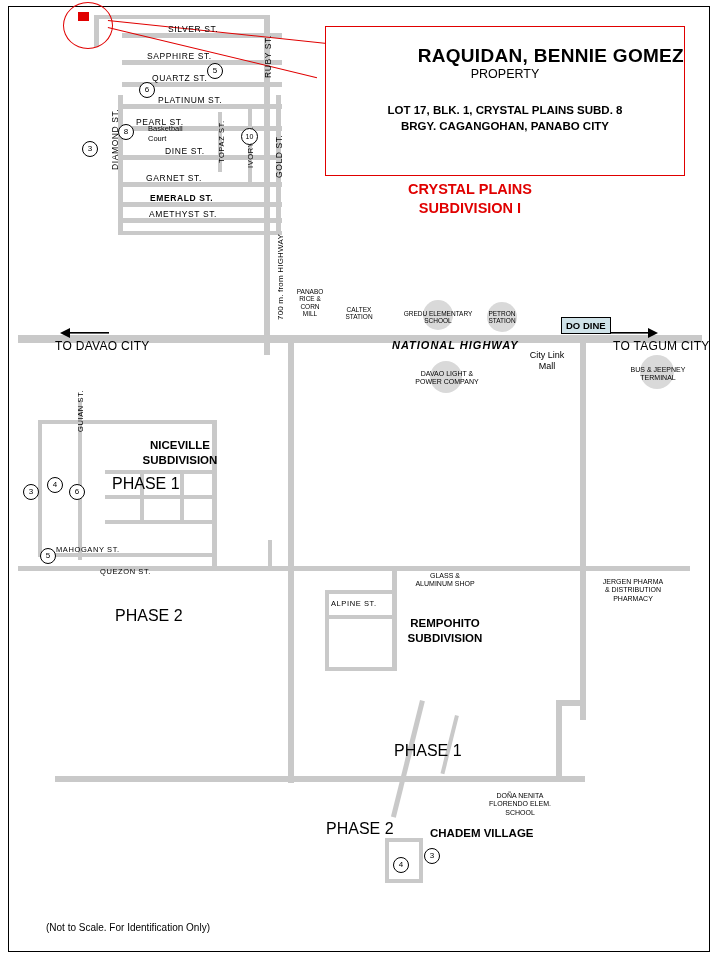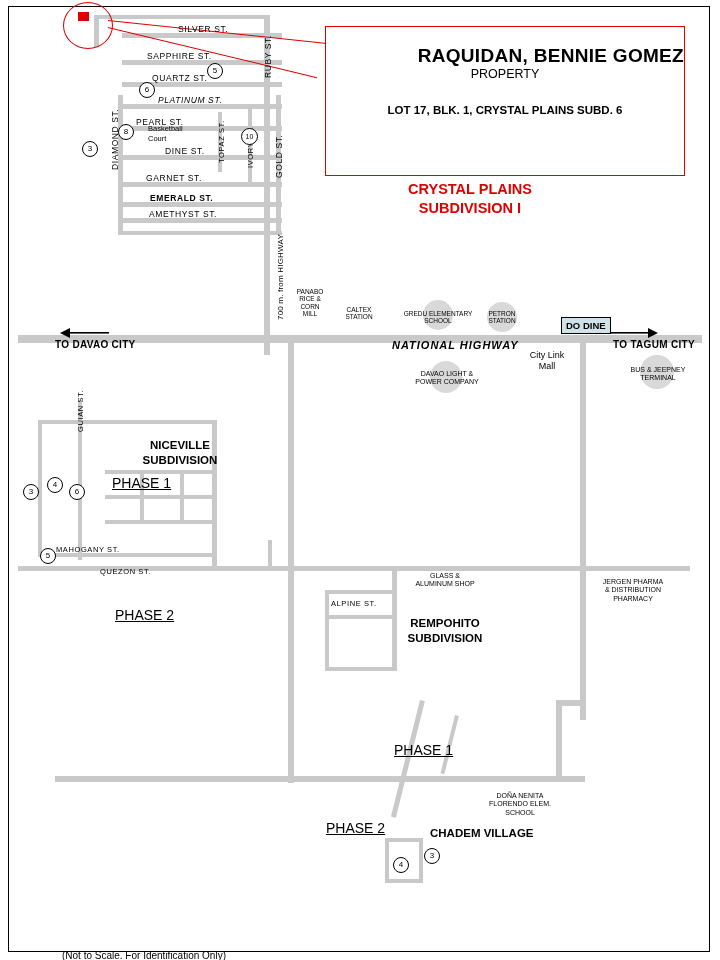--- a/index.html
+++ b/index.html
@@ -15,24 +15,24 @@
         font-size:8px;line-height:1;display:flex;align-items:center;justify-content:center;}
   .greycirc{position:absolute;border-radius:50%;background:#d9d9d9;}
   .titlebox{position:absolute;border:1.5px solid #e00000;background:#fff;}
   .t1{font-size:19px;font-weight:bold;text-align:right;letter-spacing:.3px;}
   .t2{font-size:12.5px;text-align:center;}
   .t3{font-size:11.5px;font-weight:bold;text-align:center;line-height:1.35;}
   .redtxt{position:absolute;color:#e00000;font-weight:bold;font-size:14.5px;text-align:center;line-height:1.3;white-space:nowrap;}
   .frame{position:absolute;border:1px solid #000;}
   .vicinity{position:absolute;font-size:20px;font-weight:bold;letter-spacing:6px;}
   .vicsub{position:absolute;font-size:10px;}
-  .arrowtxt{position:absolute;font-size:10px;font-weight:bold;letter-spacing:.3px;}
+  .arrowtxt{position:absolute;font-size:12px;font-weight:normal;letter-spacing:.3px;}
   .hwytxt{position:absolute;font-size:11px;font-style:italic;font-weight:bold;letter-spacing:1px;}
   .subdivtxt{position:absolute;font-size:11.5px;font-weight:bold;text-align:center;line-height:1.3;white-space:nowrap;}
-  .phase{position:absolute;font-size:14px;text-decoration:underline;}
+  .phase{position:absolute;font-size:16px;}
   .dodine{position:absolute;border:1px solid #000;background:#cfe2e8;font-size:9.5px;font-weight:bold;padding:2px 4px;}
   .citylink{position:absolute;font-size:9px;text-align:center;line-height:1.2;}
   .tiny{position:absolute;font-size:6.5px;text-align:center;line-height:1.15;white-space:nowrap;}
   .tiny2{position:absolute;font-size:7px;text-align:center;line-height:1.2;white-space:nowrap;}
   .redline{position:absolute;background:#e00000;height:1px;transform-origin:0 0;}
   .redsq{position:absolute;background:#e00000;}
   .redcirc{position:absolute;border:1.2px solid #e00000;border-radius:50%;}
 </style>
 </head>
 <body>
@@ -58,24 +58,24 @@
   <div class="rd" style="left:248px;top:104px;width:4px;height:82px;"></div>
   <div class="rd" style="left:218px;top:112px;width:4px;height:60px;"></div>
   <div class="rd" style="left:94px;top:15px;width:5px;height:32px;"></div>
   <div class="rd" style="left:94px;top:15px;width:176px;height:4px;"></div>
 
   <div class="redsq" style="left:78px;top:12px;width:11px;height:9px;"></div>
   <div class="redcirc" style="left:63px;top:2px;width:48px;height:45px;"></div>
   <div class="redline" style="left:108px;top:20px;width:225px;transform:rotate(6deg);"></div>
   <div class="redline" style="left:108px;top:27px;width:215px;transform:rotate(13.5deg);"></div>
 
-  <div class="stlabel" style="left:178px;top:24px;">SILVER  ST.</div>
+  <div class="stlabel" style="left:168px;top:24px;">SILVER  ST.</div>
   <div class="stlabel" style="left:147px;top:51px;">SAPPHIRE  ST.</div>
   <div class="stlabel" style="left:152px;top:73px;">QUARTZ  ST.</div>
-  <div class="stlabel" style="left:158px;top:95px;font-style:italic;">PLATINUM  ST.</div>
+  <div class="stlabel" style="left:158px;top:95px;">PLATINUM  ST.</div>
   <div class="stlabel" style="left:136px;top:117px;">PEARL  ST.</div>
   <div class="stlabel" style="left:165px;top:146px;">DINE  ST.</div>
   <div class="stlabel" style="left:146px;top:173px;">GARNET  ST.</div>
   <div class="stlabel" style="left:150px;top:193px;font-weight:bold;">EMERALD  ST.</div>
   <div class="stlabel" style="left:149px;top:209px;">AMETHYST  ST.</div>
 
   <div class="stlabel vert" style="left:110px;top:170px;transform:rotate(-90deg);">DIAMOND  ST.</div>
   <div class="stlabel vert" style="left:263px;top:78px;transform:rotate(-90deg);">RUBY  ST.</div>
   <div class="stlabel vert" style="left:274px;top:178px;transform:rotate(-90deg);">GOLD  ST.</div>
   <div class="stlabel vert" style="left:246px;top:168px;transform:rotate(-90deg);font-size:7.5px;">IVORY  ST.</div>
@@ -86,21 +86,22 @@
 
   <div class="circ" style="left:82px;top:141px;width:14px;height:14px;">3</div>
   <div class="circ" style="left:139px;top:82px;width:14px;height:14px;">6</div>
   <div class="circ" style="left:118px;top:124px;width:14px;height:14px;">8</div>
   <div class="circ" style="left:207px;top:63px;width:14px;height:14px;">5</div>
   <div class="circ" style="left:241px;top:128px;width:15px;height:15px;font-size:7px;">10</div>
 
   <div class="titlebox" style="left:325px;top:26px;width:358px;height:148px;">
     <div class="t1" style="margin-top:18px;">RAQUIDAN, BENNIE GOMEZ</div>
     <div class="t2" style="">PROPERTY</div>
-    <div class="t3" style="margin-top:22px;">LOT 17, BLK. 1, CRYSTAL PLAINS SUBD. 6</div>
+    <div class="t3" style="margin-top:22px;">LOT 17, BLK. 1, CRYSTAL PLAINS SUBD. 8</div>
+    <div class="t3">BRGY. CAGANGOHAN, PANABO CITY</div>
   </div>
 
   <div class="redtxt" style="left:325px;top:180px;width:290px;">
     <span>CRYSTAL PLAINS</span><br>
     <span>SUBDIVISION I</span>
   </div>
 
   <div class="rd" style="left:18px;top:335px;width:684px;height:8px;"></div>
 
   <svg class="abs" style="left:60px;top:326px;" width="50" height="14">
@@ -180,15 +181,15 @@
   <div class="rd" style="left:419px;top:838px;width:4px;height:45px;"></div>
   <div class="rd" style="left:385px;top:838px;width:38px;height:4px;"></div>
 
   <div class="phase" style="left:394px;top:742px;">PHASE 1</div>
   <div class="phase" style="left:326px;top:820px;">PHASE 2</div>
   <div class="subdivtxt" style="left:430px;top:826px;width:130px;text-align:left;">CHADEM VILLAGE</div>
   <div class="tiny2" style="left:470px;top:792px;width:100px;">DOÑA NENITA<br>FLORENDO ELEM.<br>SCHOOL</div>
   <div class="circ" style="left:393px;top:857px;width:14px;height:14px;">4</div>
   <div class="circ" style="left:424px;top:848px;width:14px;height:14px;">3</div>
 
-  <div class="vicsub" style="left:62px;top:922px;margin-top:28px;">(Not to Scale. For Identification Only)</div>
+  <div class="vicsub" style="left:46px;top:922px;">(Not to Scale. For Identification Only)</div>
 
 </div>
 
 </body></html>

